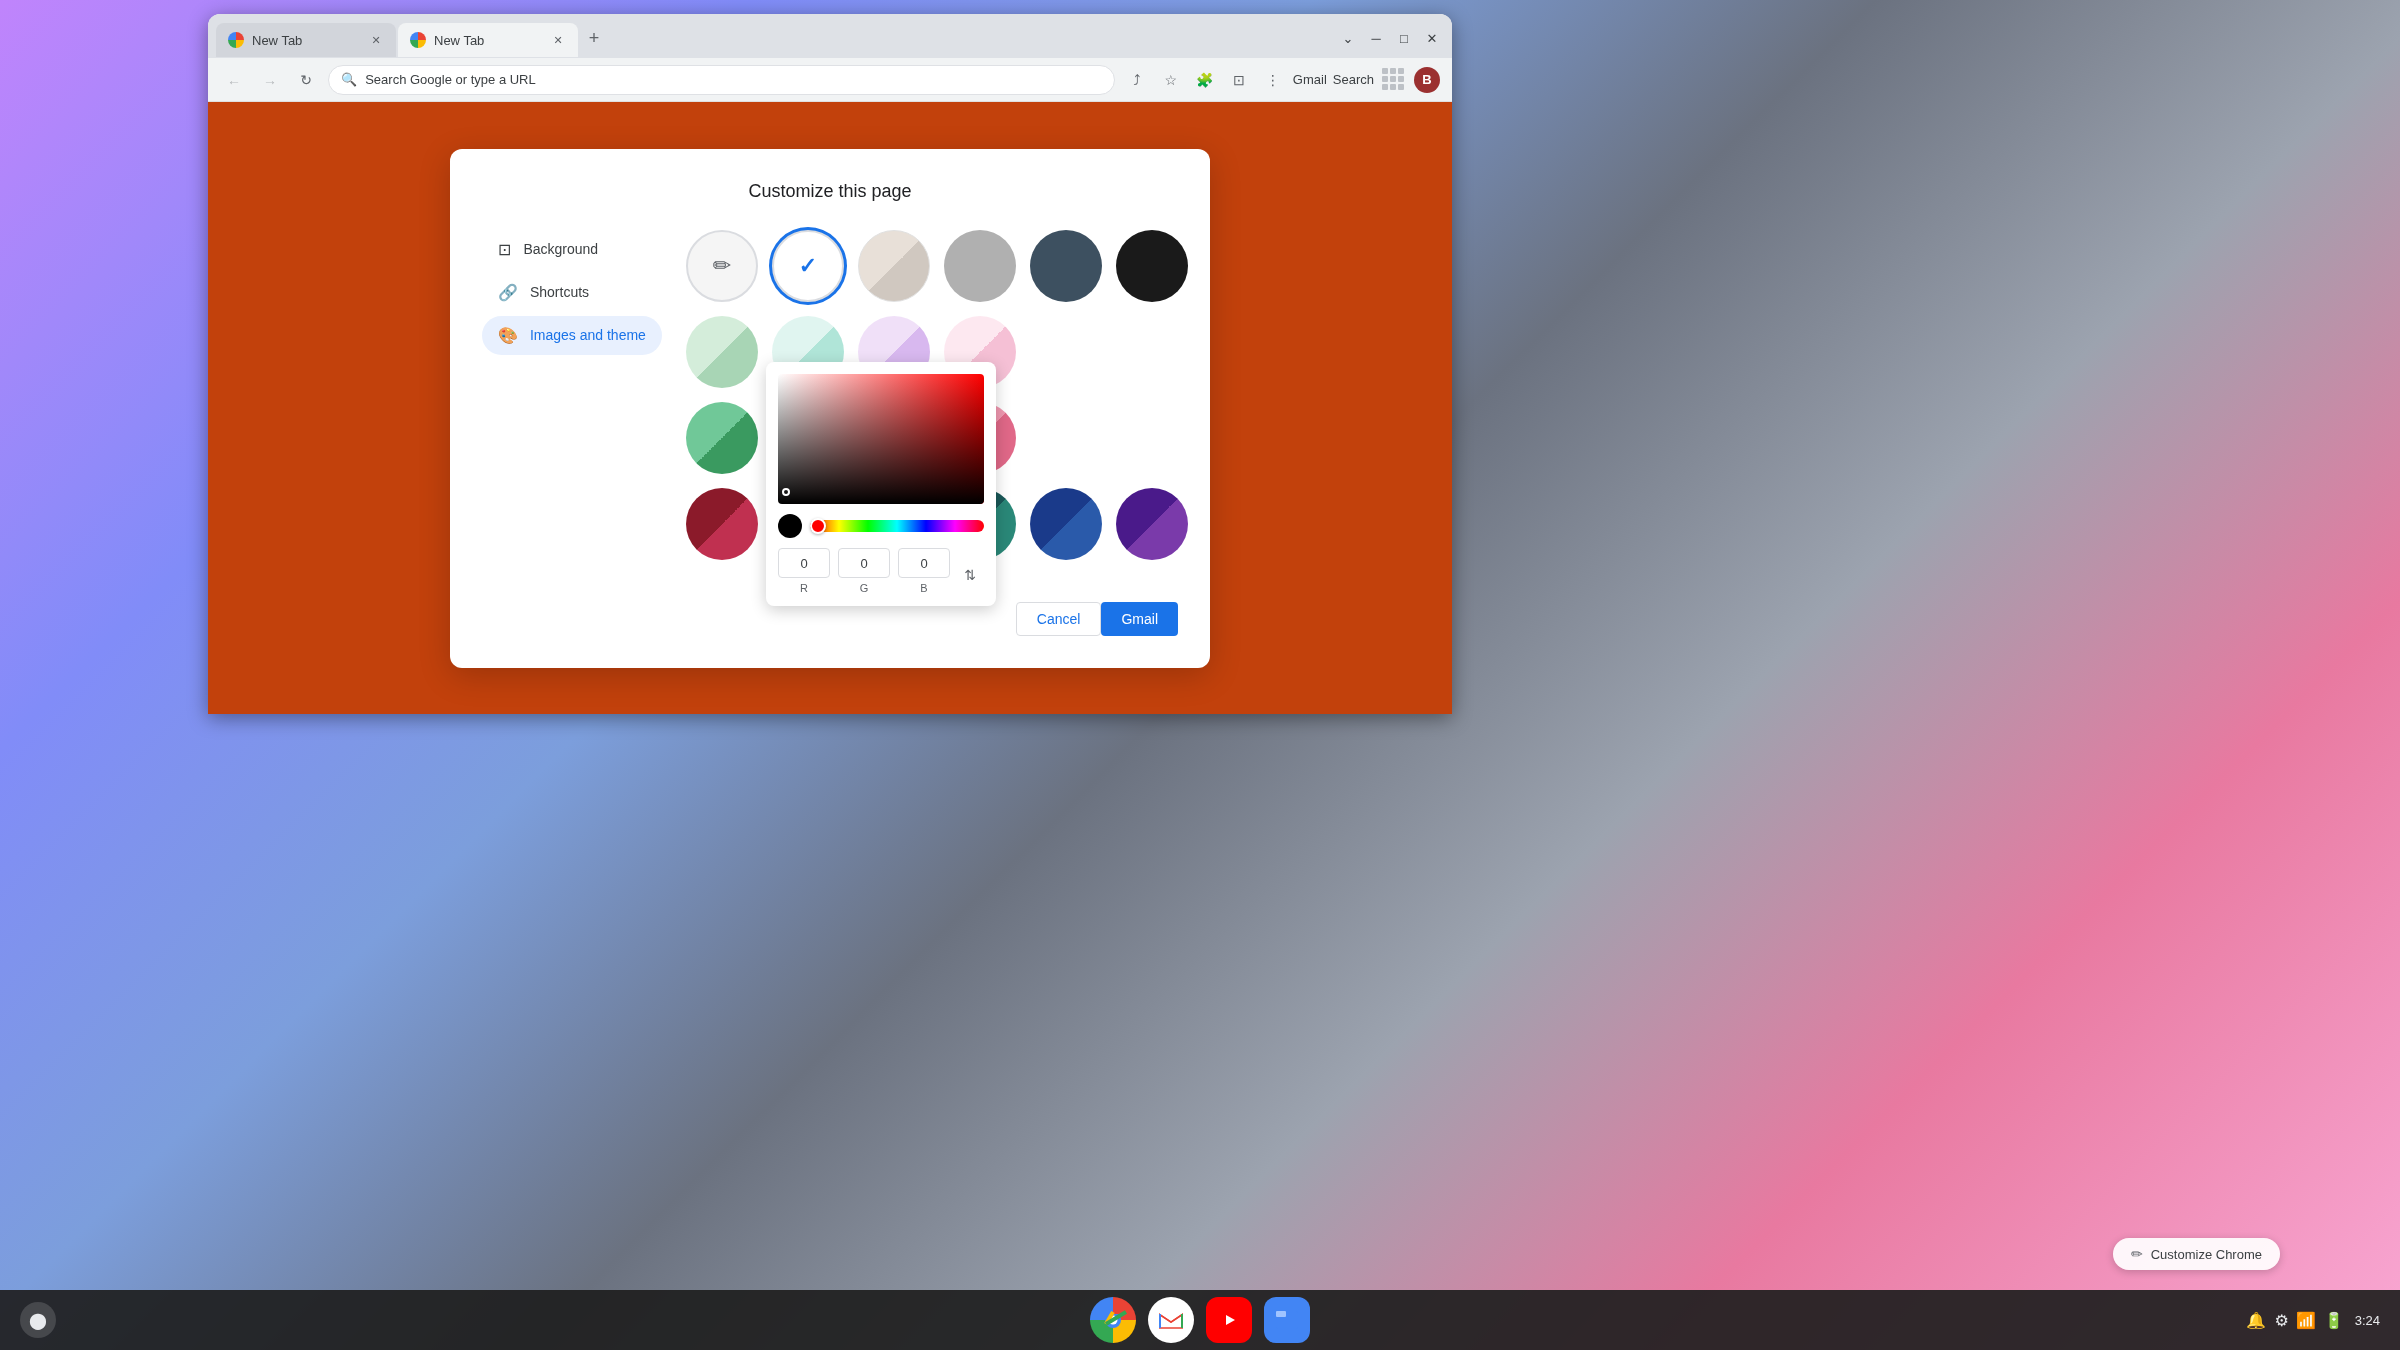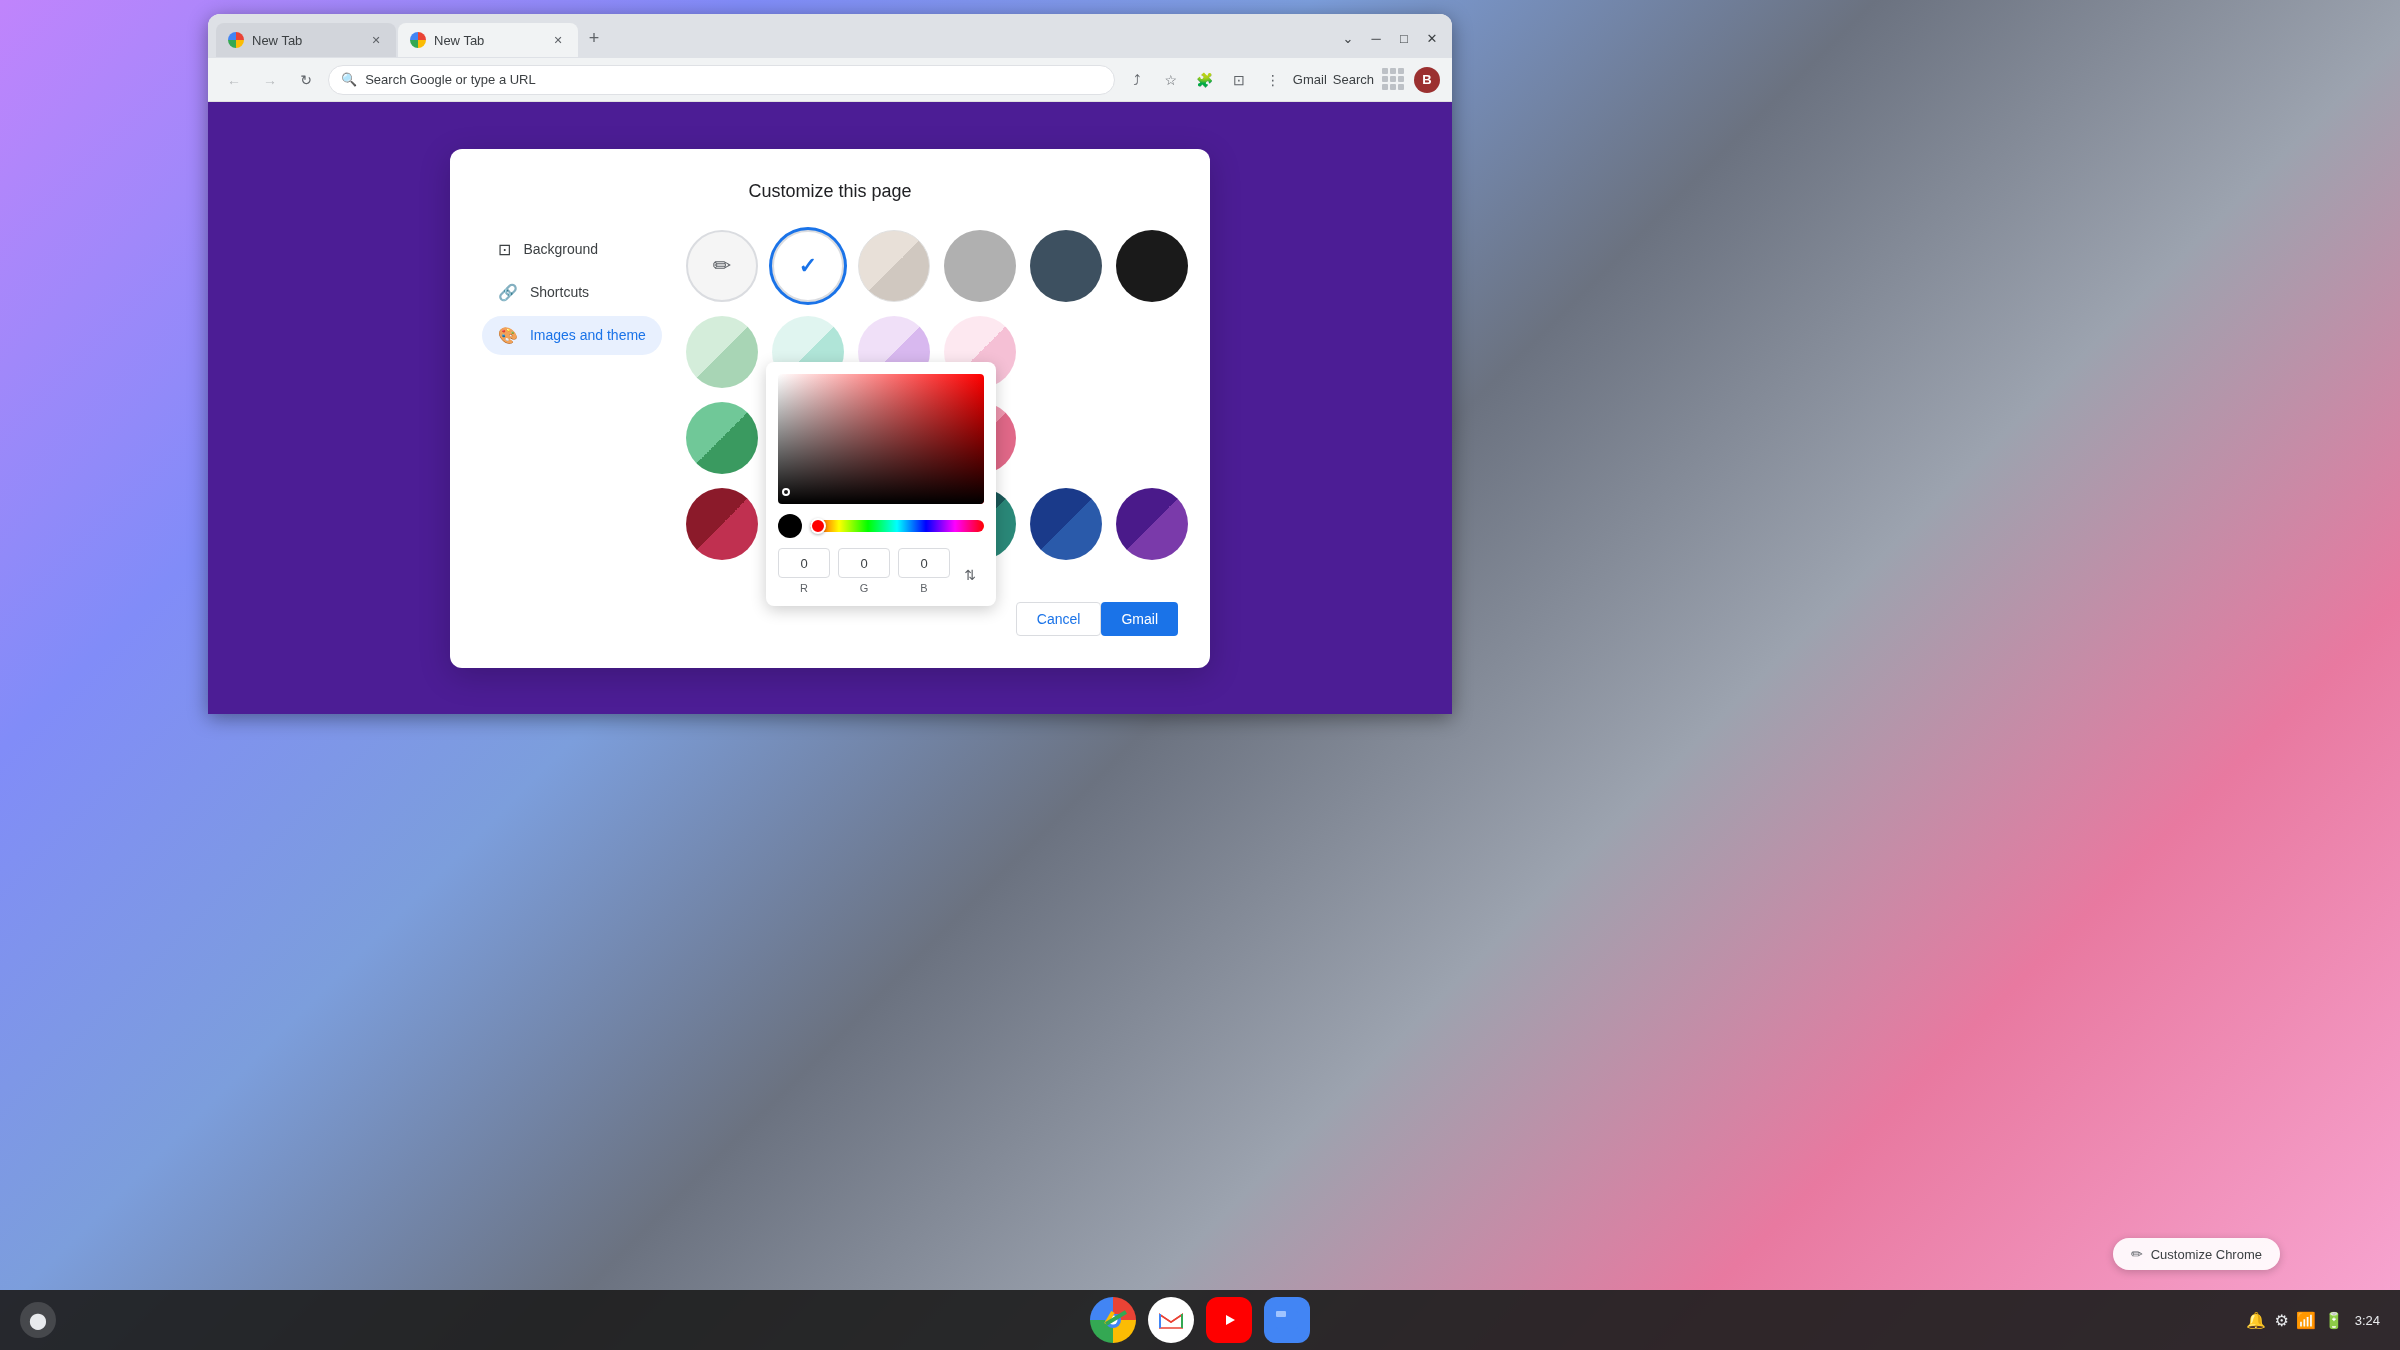--- a/index.html
+++ b/index.html
@@ -193,21 +193,21 @@
       justify-content: center;
       color: #fff;
       font-size: 13px;
       font-weight: 600;
       cursor: pointer;
     }
 
     
     .ntp-area {
       flex: 1;
-      background: #4c1d95;
+      background: #c2410c;
       position: relative;
       display: flex;
       align-items: center;
       justify-content: center;
       text-decoration: underline;
     }
 
     .ntp-link {
       cursor: pointer;
       color: #e8eaed;

